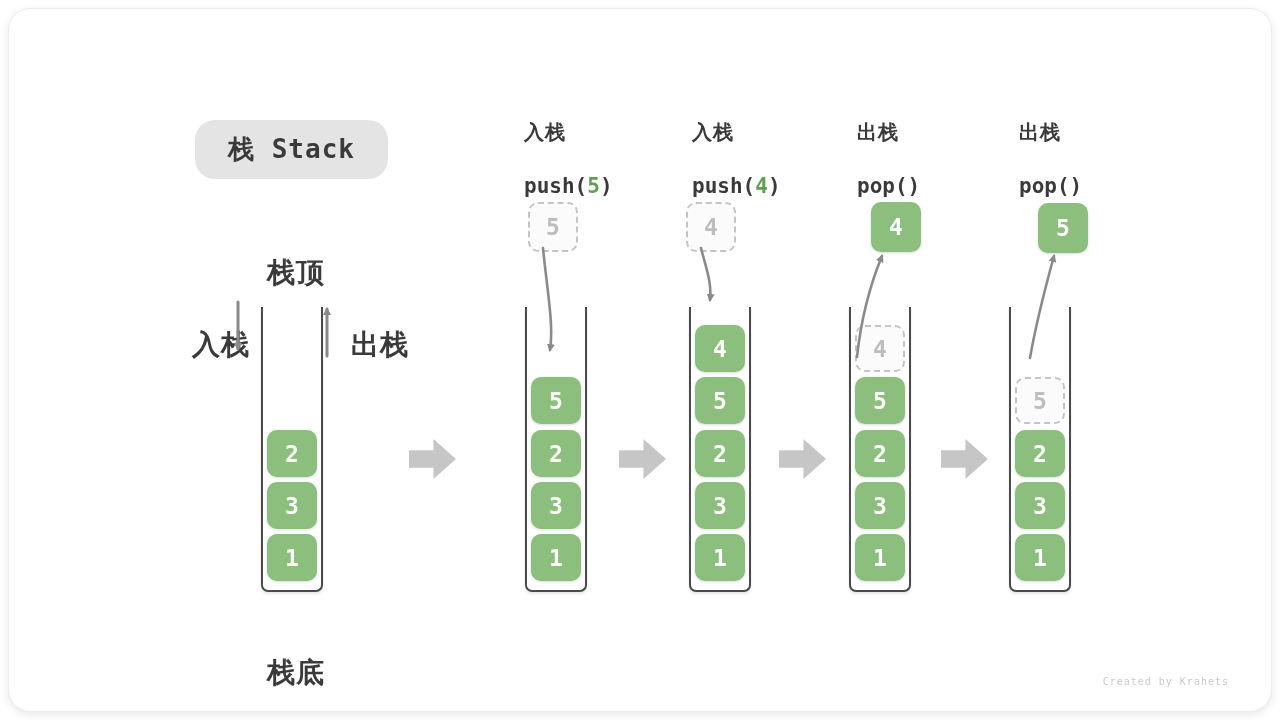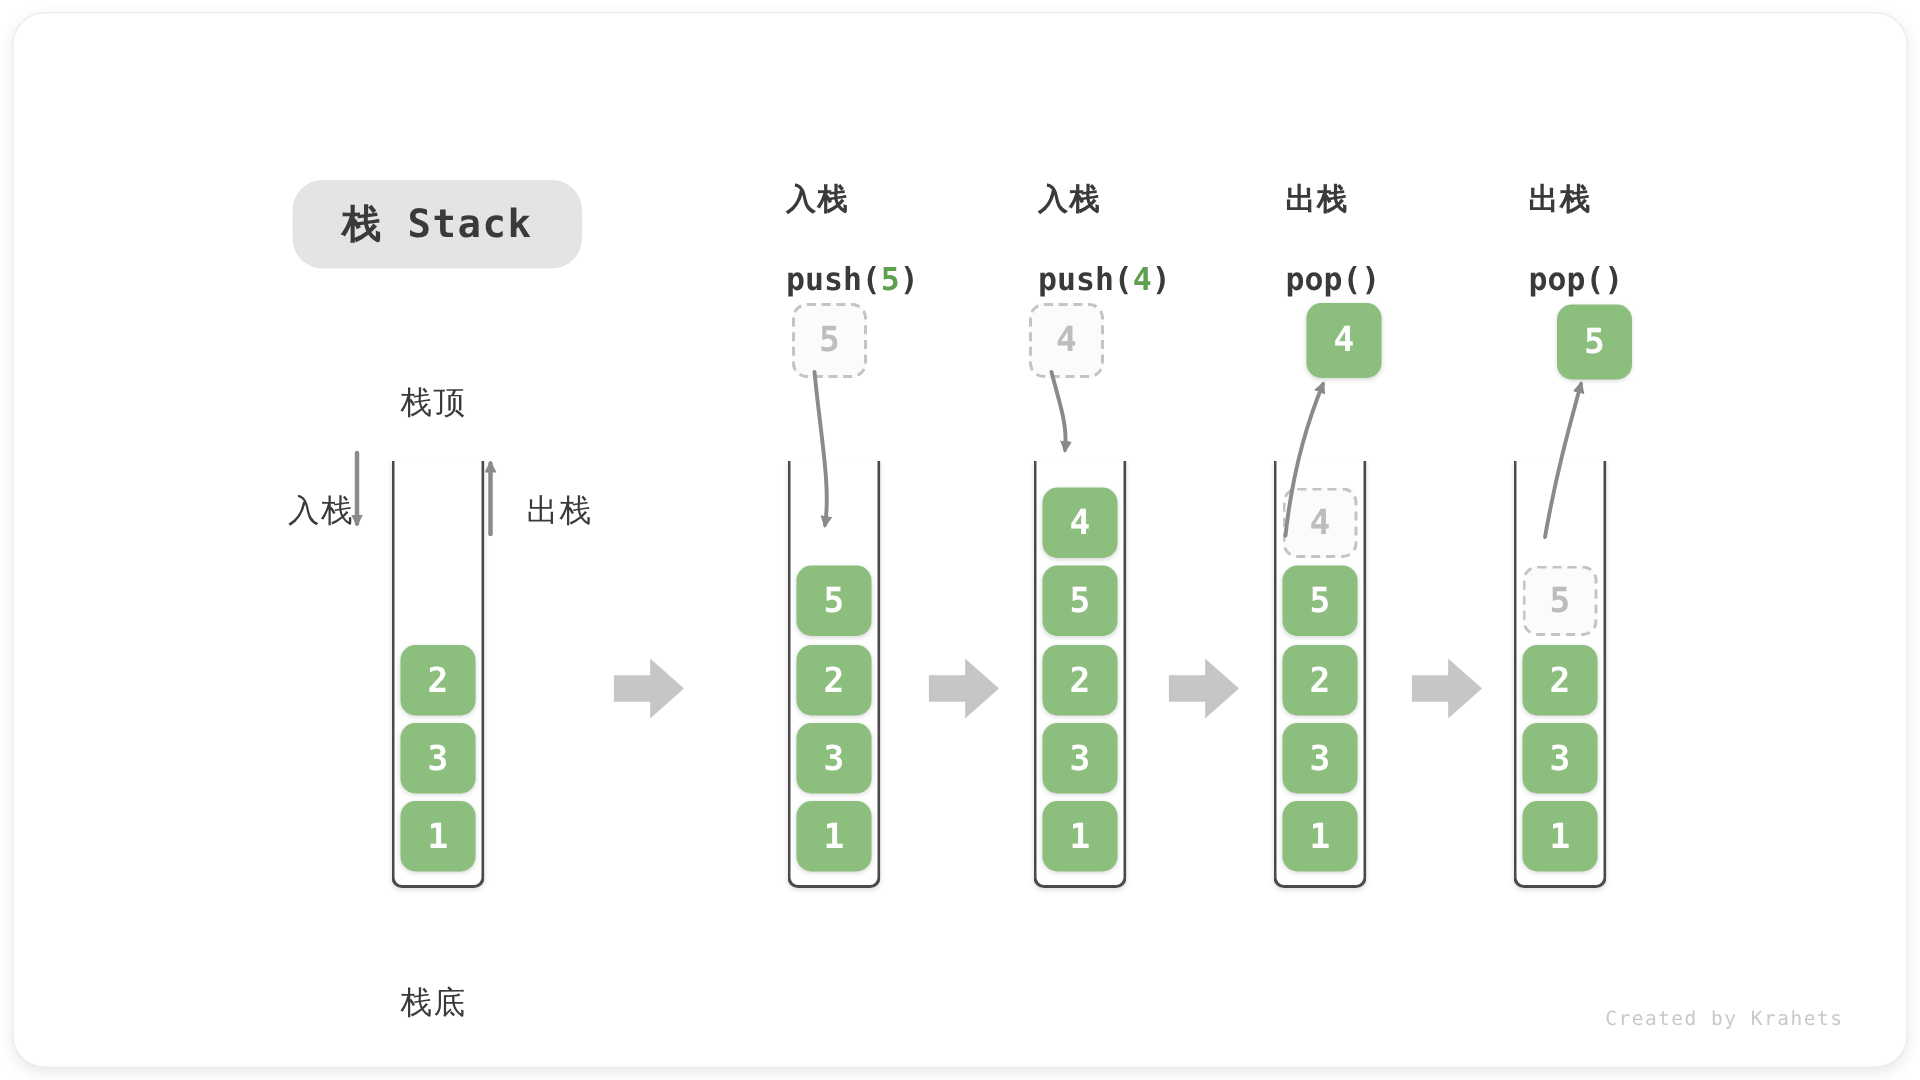--- a/index.html
+++ b/index.html
@@ -14,21 +14,21 @@
 
   .title-box {
     position: absolute; left: 186px; top: 111px; width: 193px; height: 59px;
     background: #e4e4e4; border-radius: 20px;
     display: flex; align-items: center; justify-content: center;
     font-family: "DejaVu Sans Mono", monospace;
     font-size: 26px; font-weight: bold; color: #3a3a3a; letter-spacing: 1px;
   }
 
   .cn-label {
-    position: absolute; font-size: 21px; font-weight: normal; color: #3a3a3a;
+    position: absolute; font-size: 28px; font-weight: bold; color: #3a3a3a;
     letter-spacing: 1px; white-space: nowrap;
   }
 
   .op {
     position: absolute; white-space: nowrap;
   }
   .op .op-line1 {
     font-size: 20px; font-weight: bold; color: #3a3a3a; letter-spacing: 1px;
     margin-bottom: 7px;
   }
@@ -84,21 +84,21 @@
     clip-path: polygon(0 28%, 52% 28%, 52% 0, 100% 50%, 52% 100%, 52% 72%, 0 72%);
   }
 
   .arrow-overlay {
     position: absolute; left: 0; top: 0; width: 1280px; height: 720px;
     pointer-events: none;
   }
 
   .watermark {
     position: absolute; right: 42px; bottom: 24px;
-    font-family: "DejaVu Sans Mono", monospace; font-size: 13px;
+    font-family: "DejaVu Sans Mono", monospace; font-size: 10px;
     color: #c9c9c9; letter-spacing: 1px;
   }
 </style>
 </head>
 <body>
 
 <div class="card">
 
   <div class="title-box">栈 Stack</div>
 

